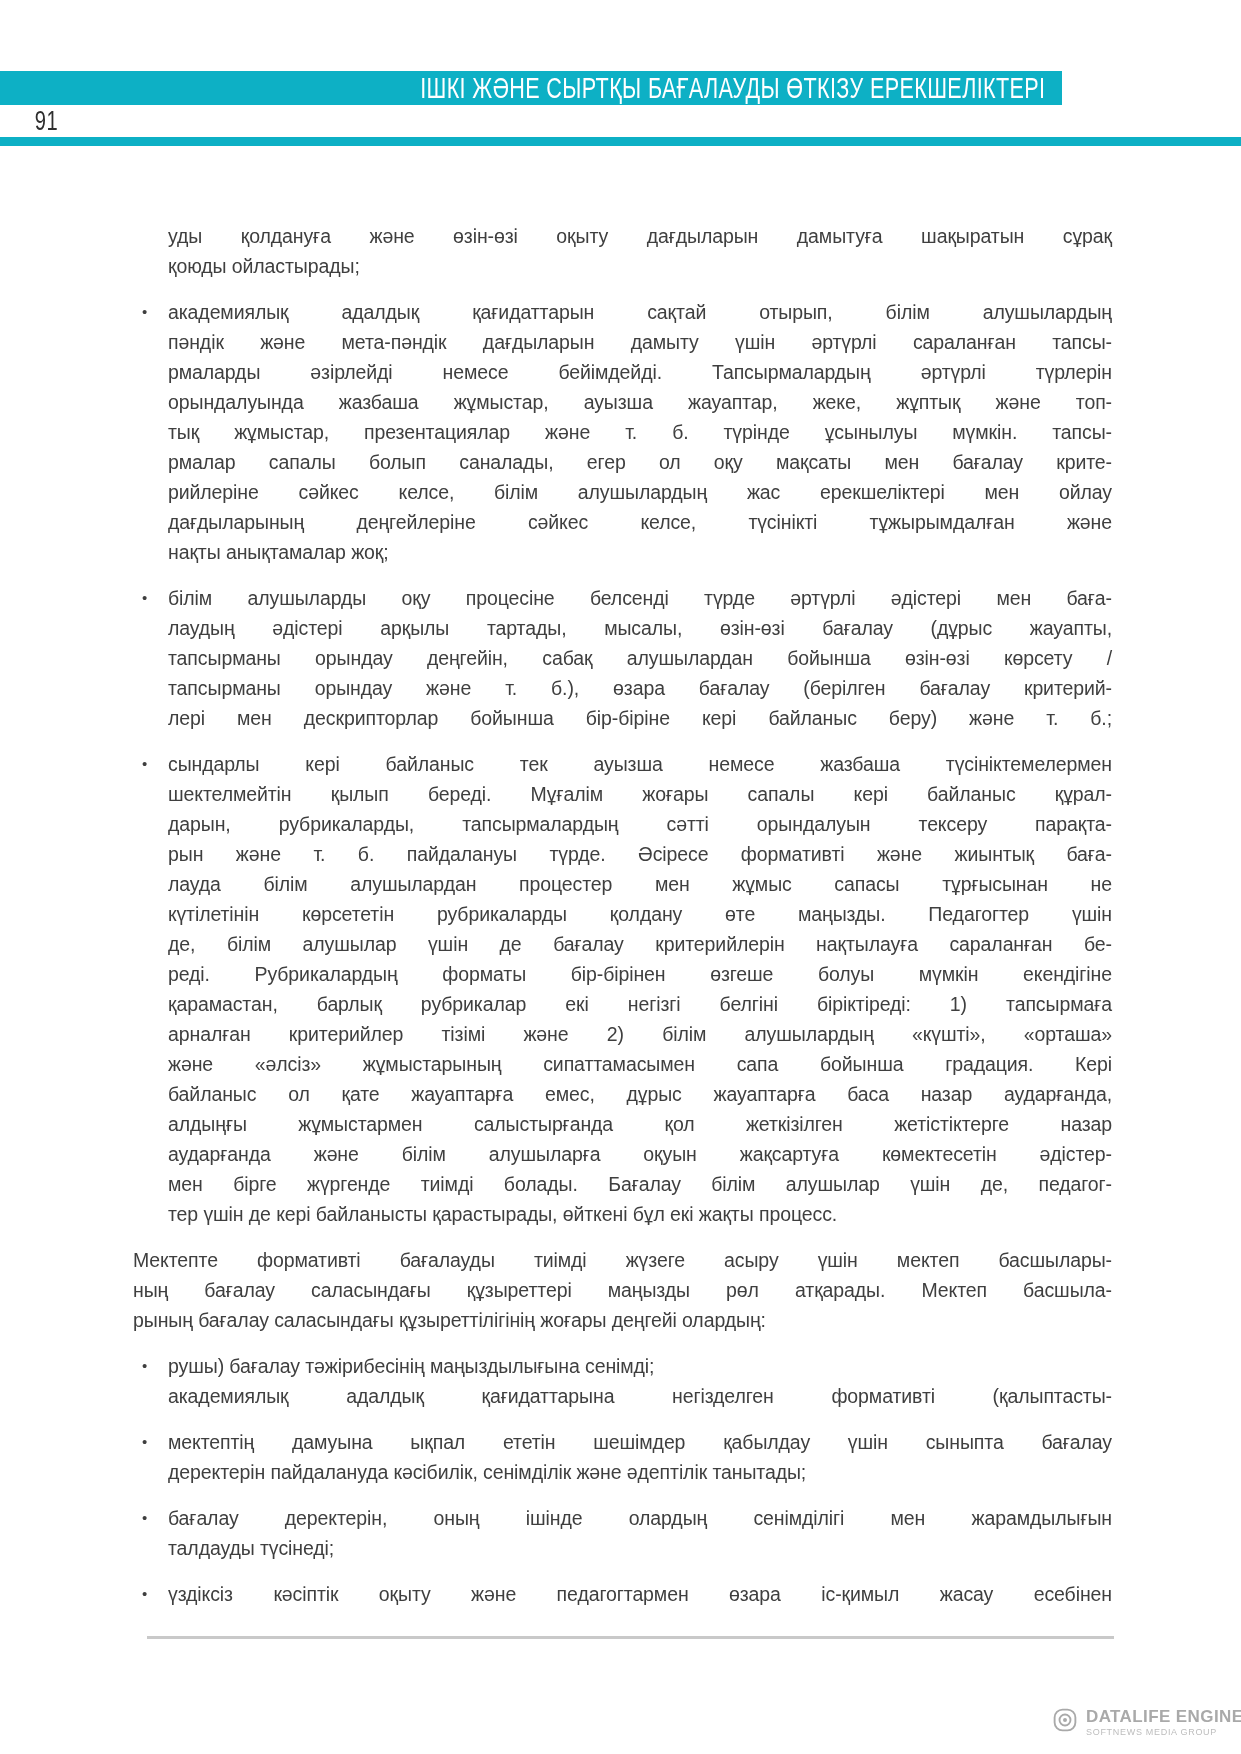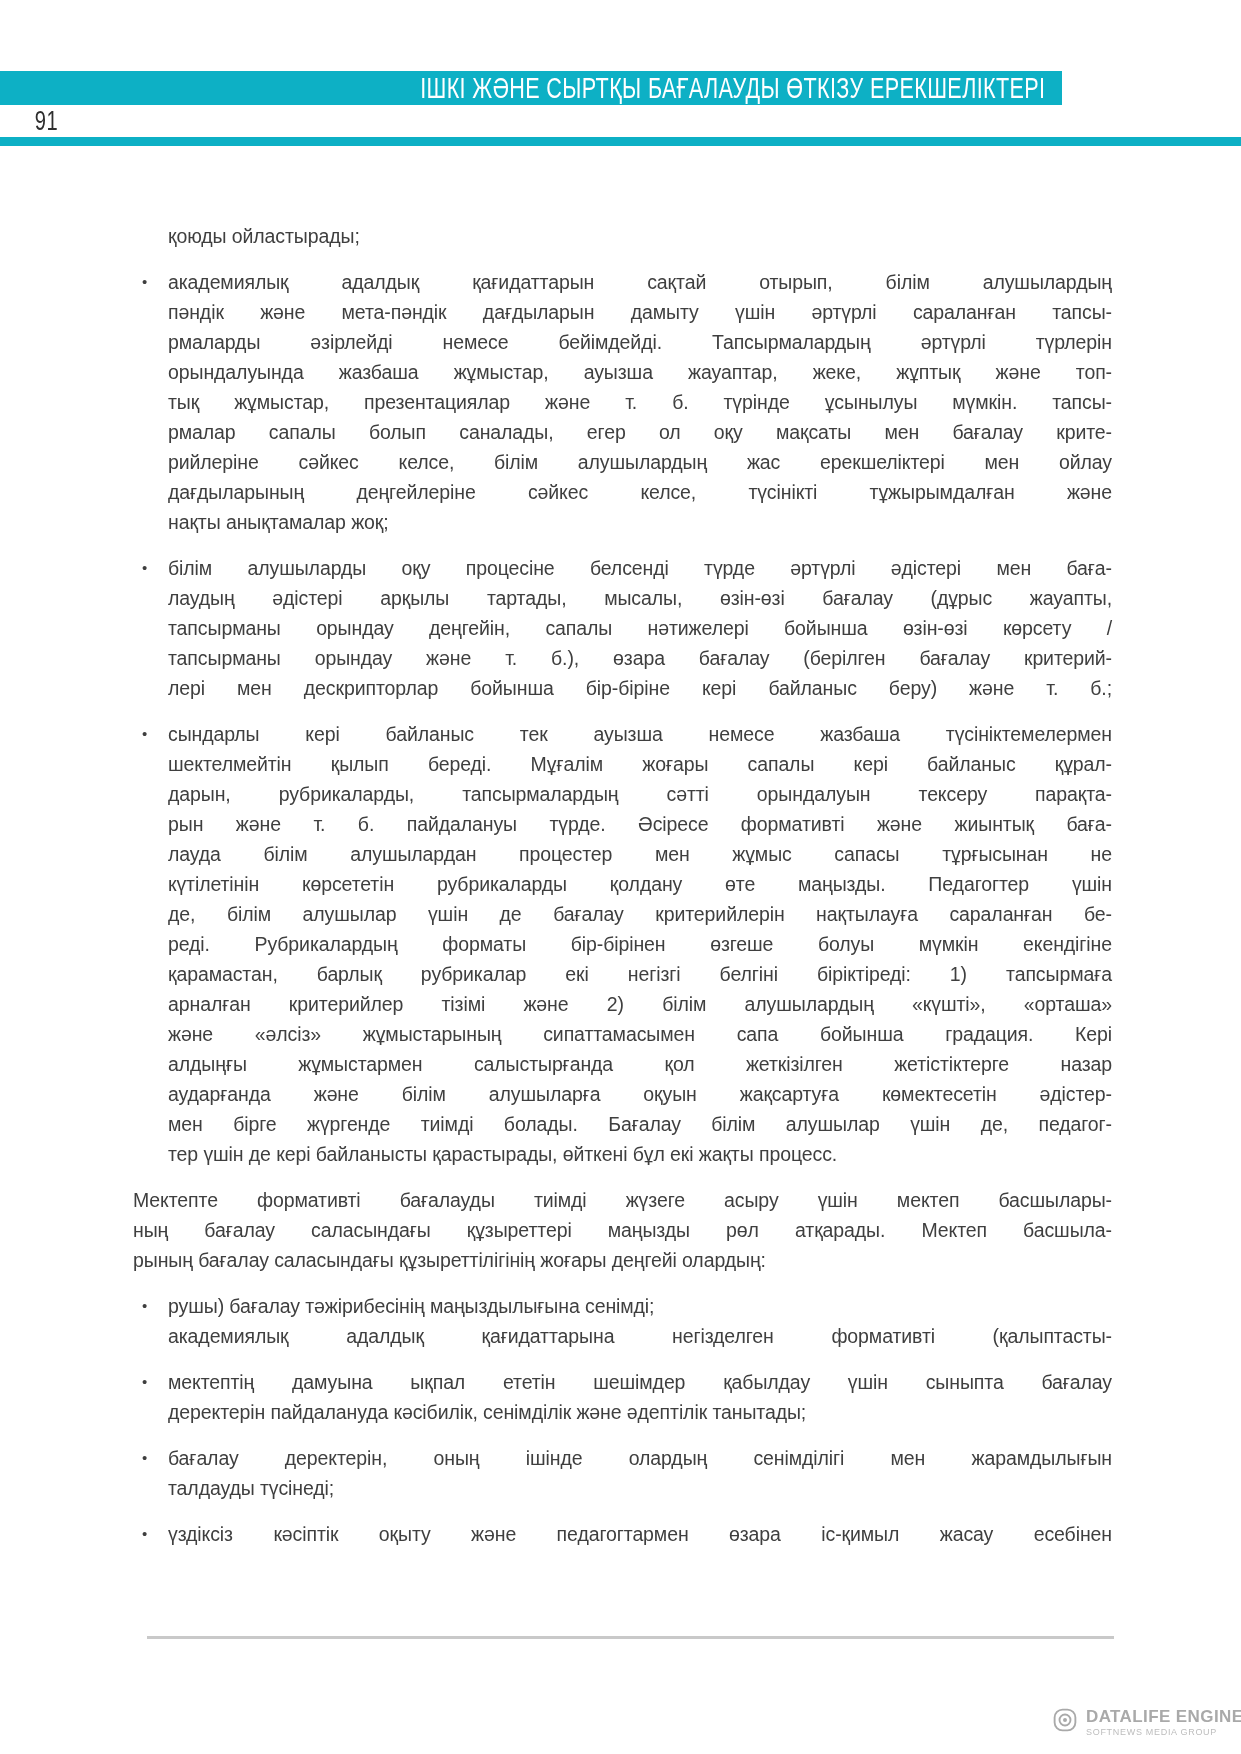--- a/index.html
+++ b/index.html
@@ -116,55 +116,57 @@
     <span class="bar-title">ІШКІ ЖӘНЕ СЫРТҚЫ БАҒАЛАУДЫ ӨТКІЗУ ЕРЕКШЕЛІКТЕРІ</span>
   </div>
   <div class="bar-gap">
     <span class="page-num">91</span>
   </div>
   <div class="bar-right"></div>
 </header>
 
 <main class="content">
     <div class="block plain indent">
+      <div class="line">уды қолдануға және өзін-өзі оқыту дағдыларын дамытуға шақыратын сұрақ</div>
       <div class="line last">қоюды ойластырады;</div>
     </div>
     <div class="block bullet">
       <span class="marker">•</span>
       <div class="line">академиялық адалдық қағидаттарын сақтай отырып, білім алушылардың</div>
       <div class="line">пәндік және мета-пәндік дағдыларын дамыту үшін әртүрлі сараланған тапсы-</div>
       <div class="line">рмаларды әзірлейді немесе бейімдейді. Тапсырмалардың әртүрлі түрлерін</div>
       <div class="line">орындалуында жазбаша жұмыстар, ауызша жауаптар, жеке, жұптық және топ-</div>
       <div class="line">тық жұмыстар, презентациялар және т. б. түрінде ұсынылуы мүмкін. тапсы-</div>
       <div class="line">рмалар сапалы болып саналады, егер ол оқу мақсаты мен бағалау крите-</div>
       <div class="line">рийлеріне сәйкес келсе, білім алушылардың жас ерекшеліктері мен ойлау</div>
       <div class="line">дағдыларының деңгейлеріне сәйкес келсе, түсінікті тұжырымдалған және</div>
       <div class="line last">нақты анықтамалар жоқ;</div>
     </div>
     <div class="block bullet">
       <span class="marker">•</span>
       <div class="line">білім алушыларды оқу процесіне белсенді түрде әртүрлі әдістері мен баға-</div>
       <div class="line">лаудың әдістері арқылы тартады, мысалы, өзін-өзі бағалау (дұрыс жауапты,</div>
-      <div class="line">тапсырманы орындау деңгейін, сапалы нәтижелері бойынша өзін-өзі көрсету /</div>
+      <div class="line">тапсырманы орындау деңгейін, сабақ алушылардан бойынша өзін-өзі көрсету /</div>
       <div class="line">тапсырманы орындау және т. б.), өзара бағалау (берілген бағалау критерий-</div>
       <div class="line">лері мен дескрипторлар бойынша бір-біріне кері байланыс беру) және т. б.;</div>
     </div>
     <div class="block bullet">
       <span class="marker">•</span>
       <div class="line">сындарлы кері байланыс тек ауызша немесе жазбаша түсініктемелермен</div>
       <div class="line">шектелмейтін қылып береді. Мұғалім жоғары сапалы кері байланыс құрал-</div>
       <div class="line">дарын, рубрикаларды, тапсырмалардың сәтті орындалуын тексеру парақта-</div>
       <div class="line">рын және т. б. пайдалануы түрде. Әсіресе формативті және жиынтық баға-</div>
       <div class="line">лауда білім алушылардан процестер мен жұмыс сапасы тұрғысынан не</div>
       <div class="line">күтілетінін көрсететін рубрикаларды қолдану өте маңызды. Педагогтер үшін</div>
       <div class="line">де, білім алушылар үшін де бағалау критерийлерін нақтылауға сараланған бе-</div>
       <div class="line">реді. Рубрикалардың форматы бір-бірінен өзгеше болуы мүмкін екендігіне</div>
       <div class="line">қарамастан, барлық рубрикалар екі негізгі белгіні біріктіреді: 1) тапсырмаға</div>
       <div class="line">арналған критерийлер тізімі және 2) білім алушылардың «күшті», «орташа»</div>
       <div class="line">және «әлсіз» жұмыстарының сипаттамасымен сапа бойынша градация. Кері</div>
+      <div class="line">байланыс ол қате жауаптарға емес, дұрыс жауаптарға баса назар аударғанда,</div>
       <div class="line">алдыңғы жұмыстармен салыстырғанда қол жеткізілген жетістіктерге назар</div>
       <div class="line">аударғанда және білім алушыларға оқуын жақсартуға көмектесетін әдістер-</div>
       <div class="line">мен бірге жүргенде тиімді болады. Бағалау білім алушылар үшін де, педагог-</div>
       <div class="line last">тер үшін де кері байланысты қарастырады, өйткені бұл екі жақты процесс.</div>
     </div>
     <div class="block plain">
       <div class="line">Мектепте формативті бағалауды тиімді жүзеге асыру үшін мектеп басшылары-</div>
       <div class="line">ның бағалау саласындағы құзыреттері маңызды рөл атқарады. Мектеп басшыла-</div>
       <div class="line last">рының бағалау саласындағы құзыреттілігінің жоғары деңгейі олардың:</div>
     </div>

